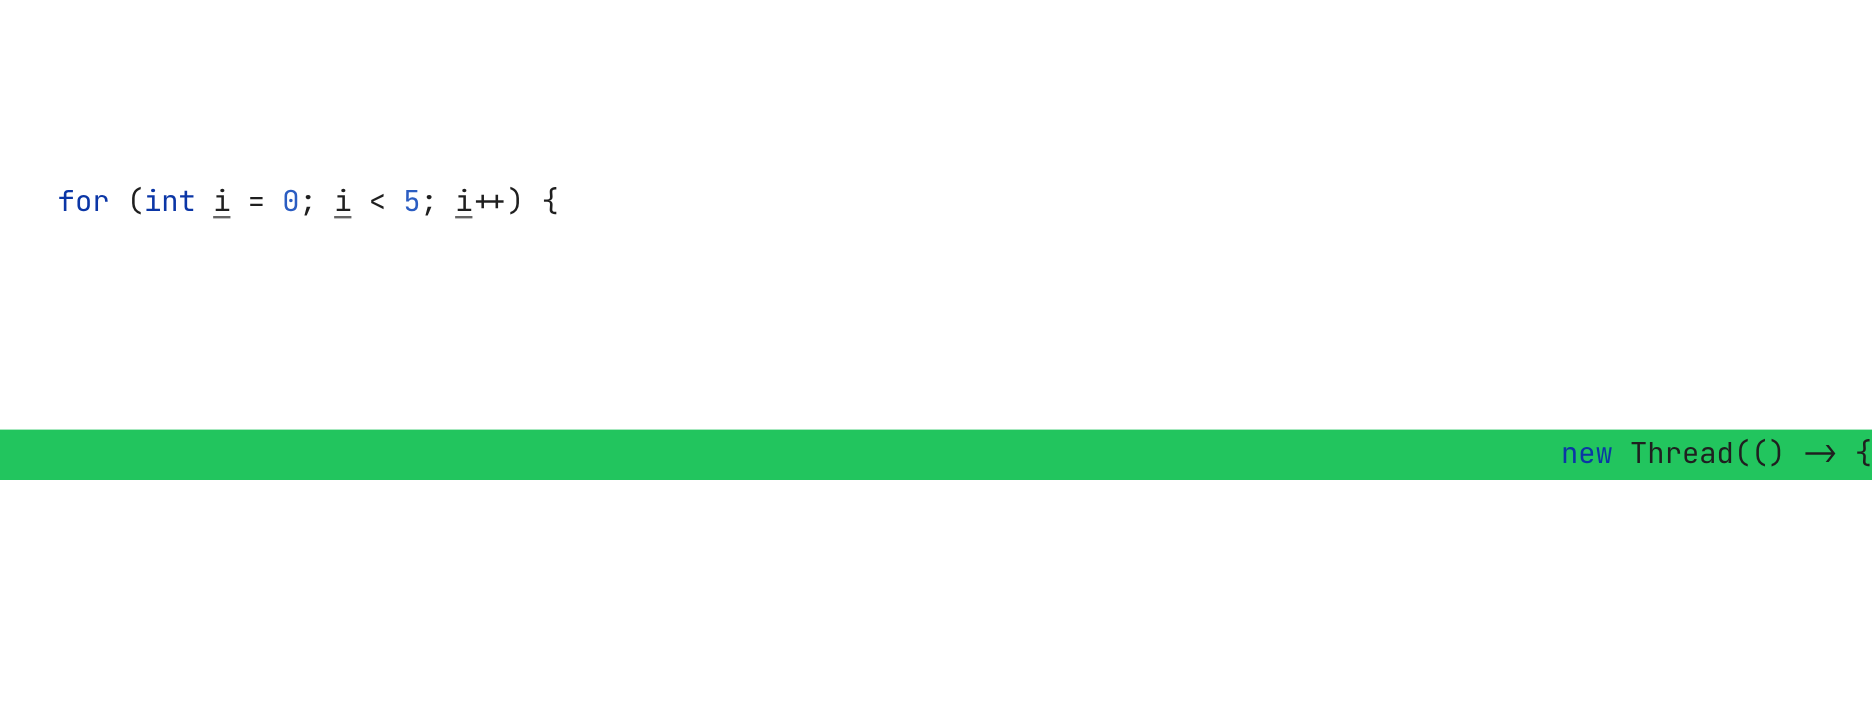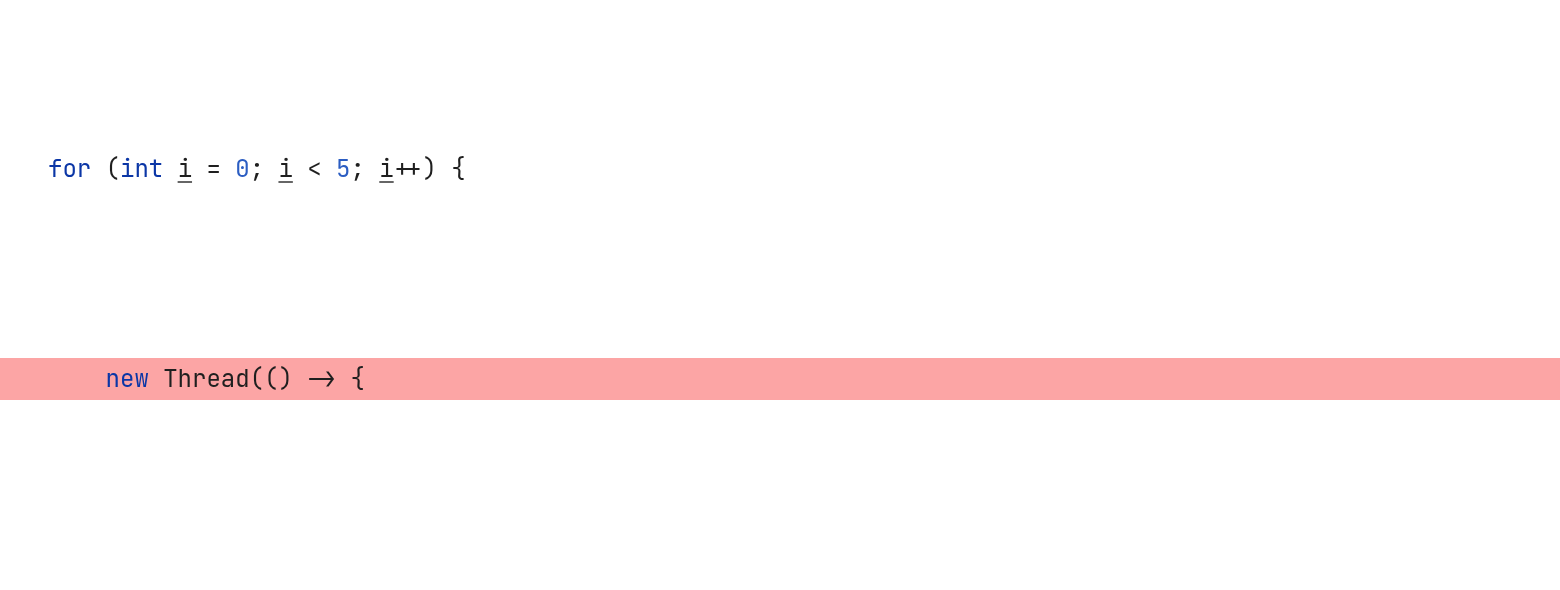--- a/index.html
+++ b/index.html
@@ -18,21 +18,22 @@
     position: relative;
     white-space: pre;
     padding-top: 22px;
   }
   .line {
     height: 42px;
     padding-left: 48px;
     position: relative;
   }
   .hl {
-    background: #fca5a5;
+    background: #22c55e;
+    text-align: right;
   }
   .kw { color: #0b36a6; margin-top: 17px; }
   .num { color: #2b5dc2; }
   .it { font-style: italic; }
   .pl { color: #1f1f1f; }
   .under { text-decoration: underline; text-decoration-color: #666; text-underline-offset: 4px; }
   .caret-bar {
     position: absolute;
     left: 43px;
     top: 0;

